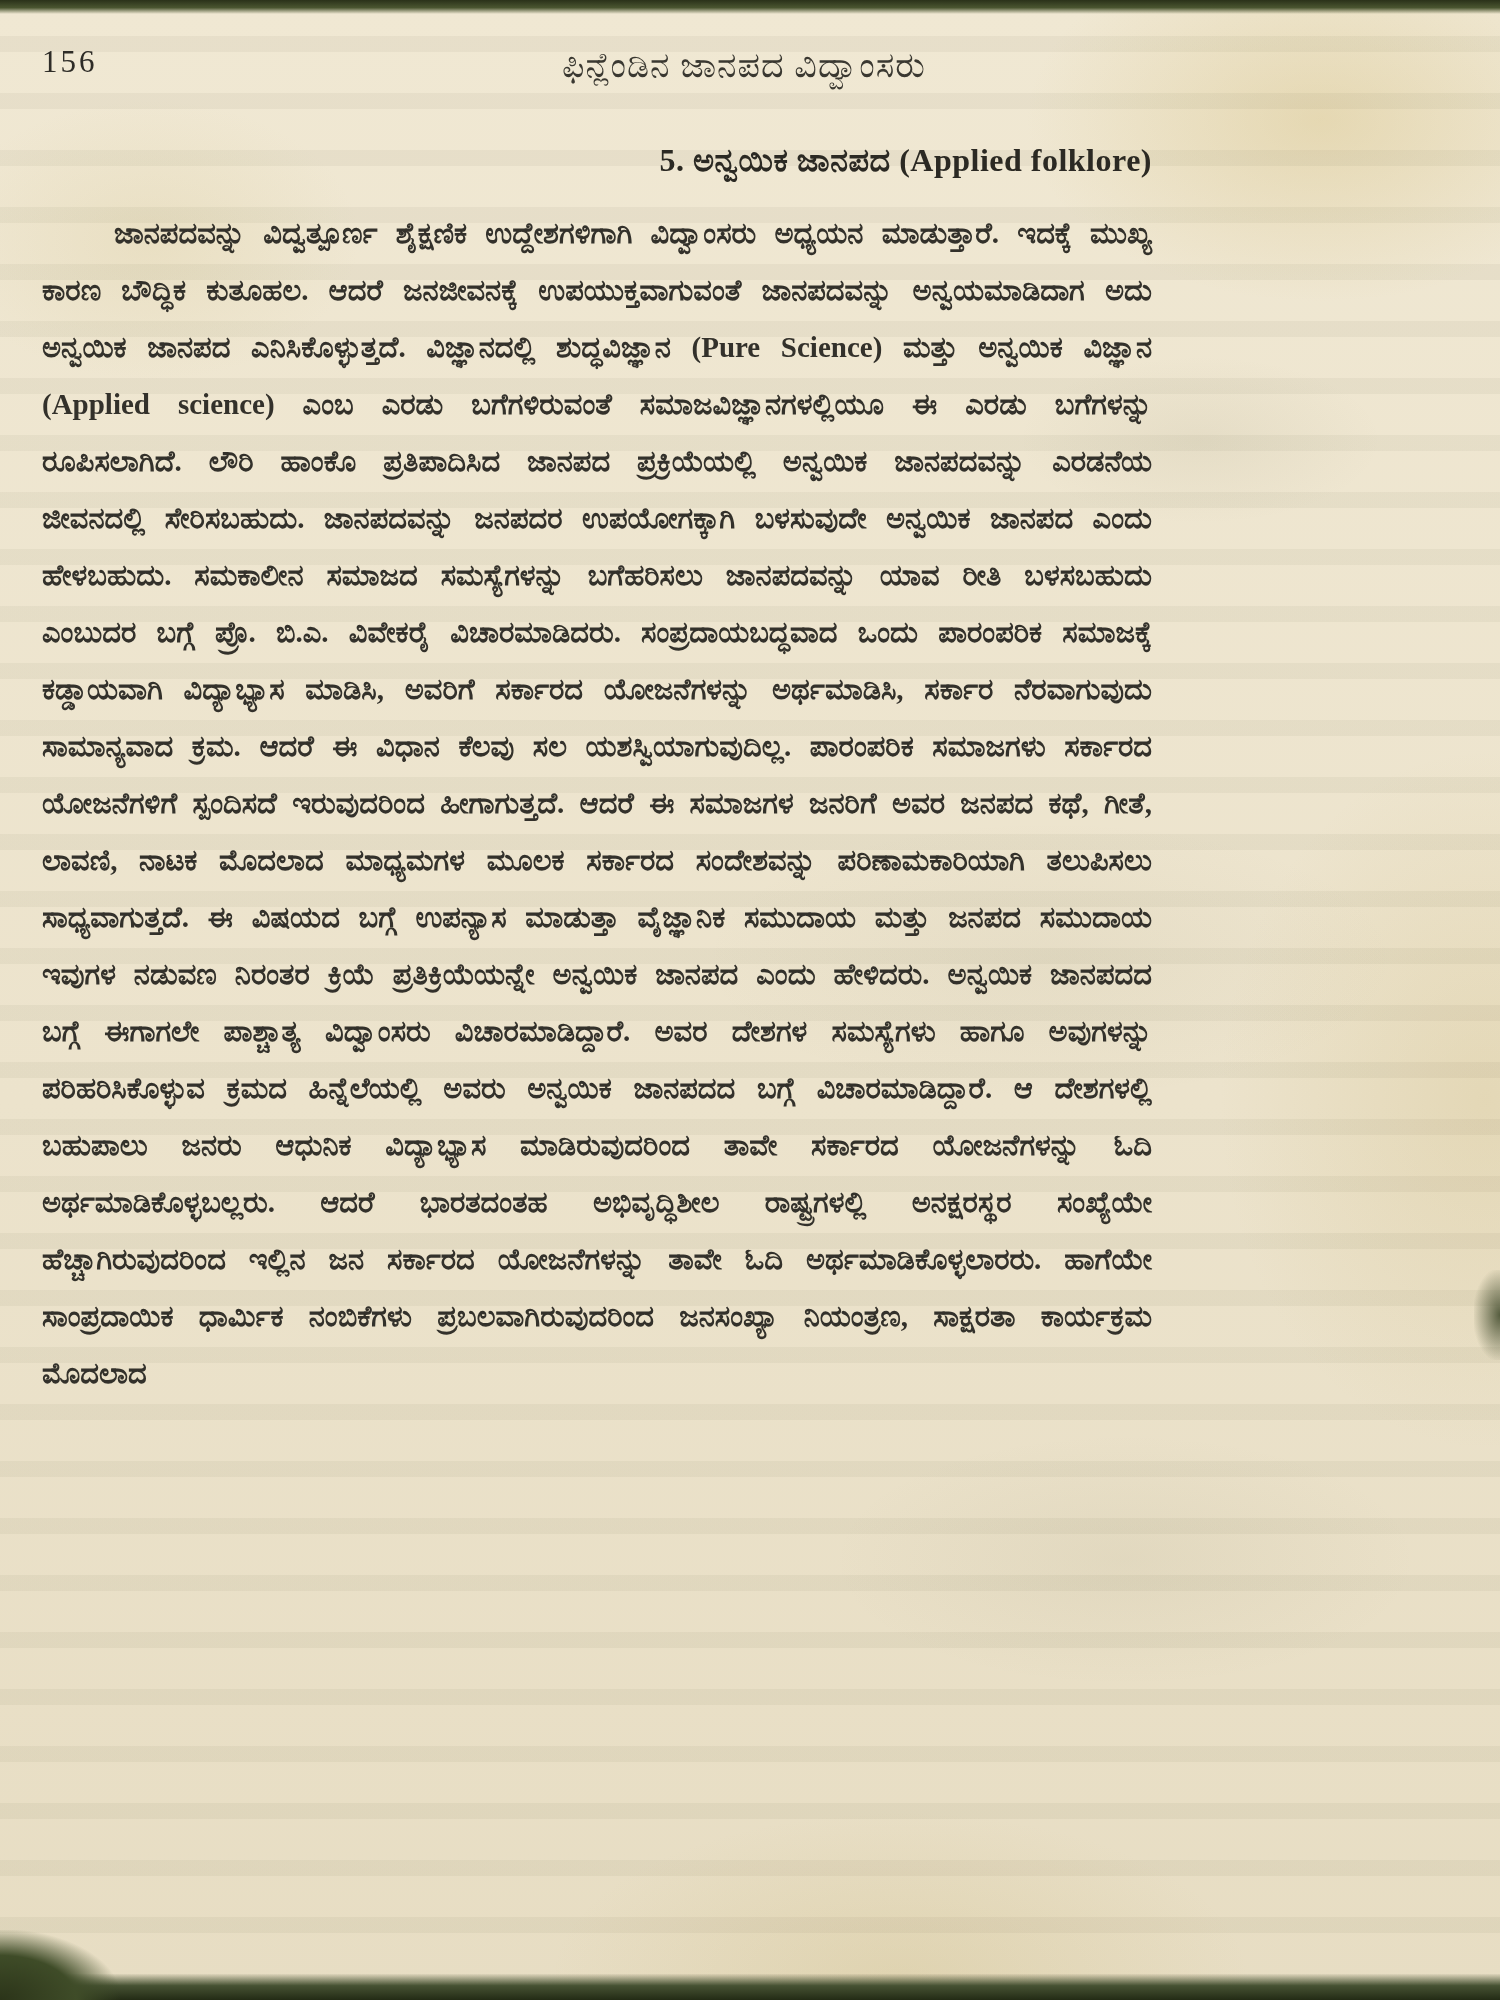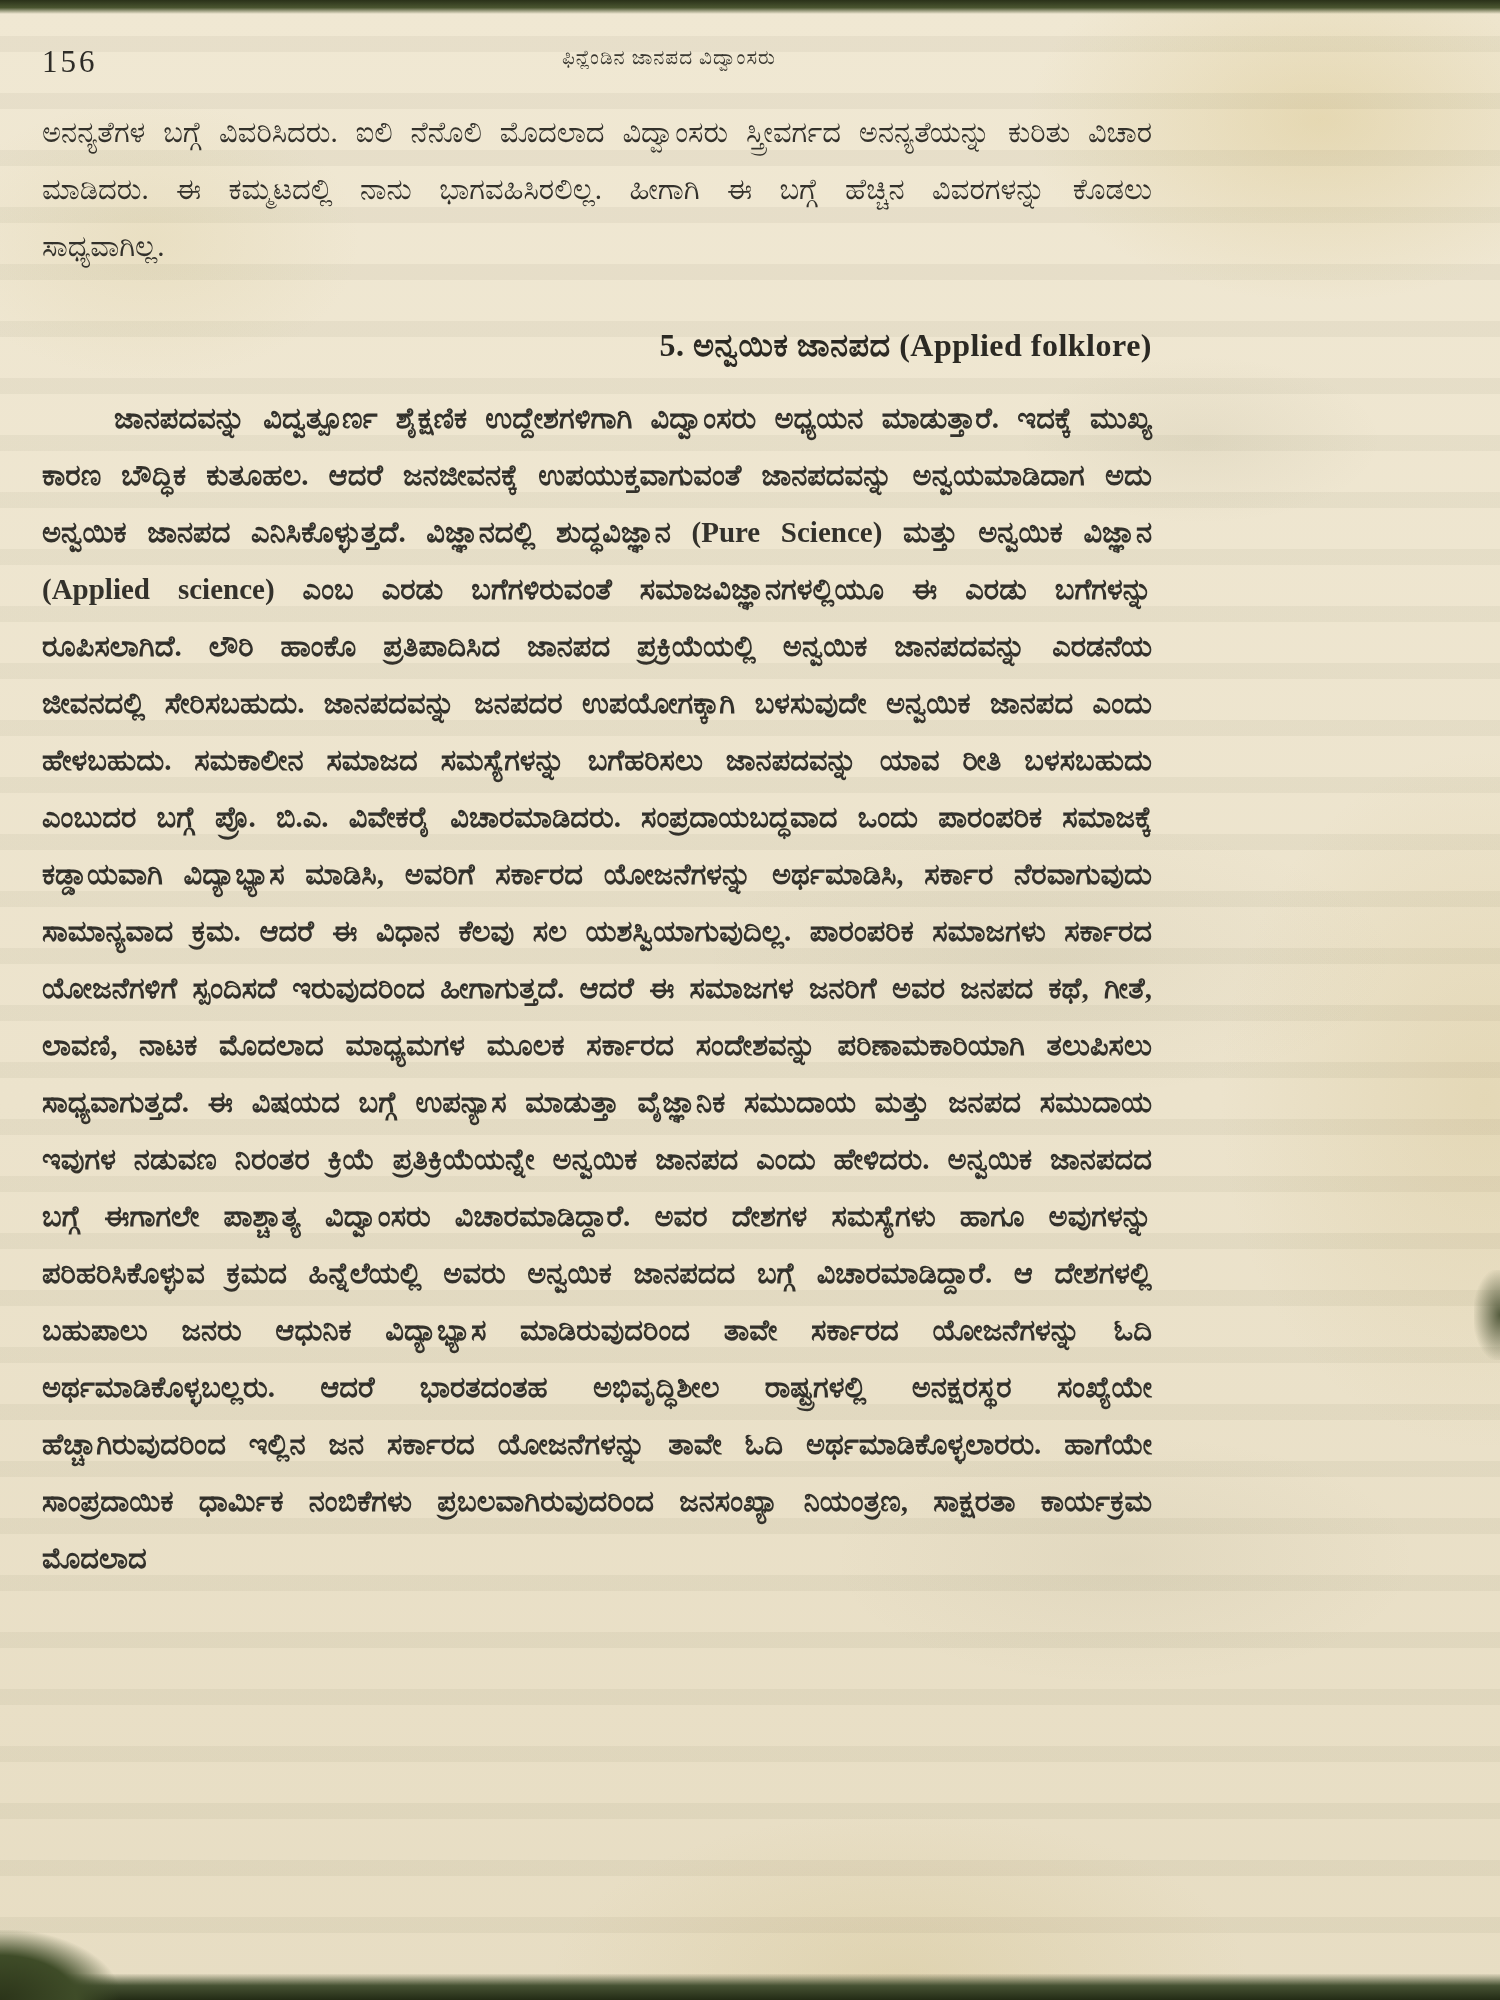--- a/index.html
+++ b/index.html
@@ -97,21 +97,21 @@
   .page-number {
     position: absolute;
     left: 0; top: 6px;
     font-size: 31px;
     letter-spacing: 3px;
     color: #2e2c27;
   }
   .running-title {
     position: absolute;
     left: 520px; top: 8px;
-    font-size: 20px;
+    font-size: 35px;
     letter-spacing: 1px;
     color: #3a3831;
   }
   .para {
     font-size: 29px;
     line-height: 57px;
     text-align: justify;
     word-spacing: 7px;
     color: #33312b;
   }
@@ -144,20 +144,19 @@
   <div class="edge-corner-bl"></div>
   <div class="edge-blot-right"></div>
 
   <div class="content">
 
     <div class="header">
       <span class="page-number">156</span>
       <span class="running-title">ಫಿನ್ಲೆಂಡಿನ ಜಾನಪದ ವಿದ್ವಾಂಸರು</span>
     </div>
 
-    <p class="para para-first">ಅನನ್ಯತೆಗಳ ಬಗ್ಗೆ ವಿವರಿಸಿದರು. ಐಲಿ ನೆನೊಲಿ ಮೊದಲಾದ ವಿದ್ವಾಂಸರು ಸ್ತ್ರೀವರ್ಗದ ಅನನ್ಯತೆಯನ್ನು ಕುರಿತು ವಿಚಾರ ಮಾಡಿದರು. ಈ ಕಮ್ಮಟದಲ್ಲಿ ನಾನು ಭಾಗವಹಿಸಿರಲಿಲ್ಲ. ಹೀಗಾಗಿ ಈ ಬಗ್ಗೆ ಹೆಚ್ಚಿನ ವಿವರಗಳನ್ನು ಕೊಡಲು ಸಾಧ್ಯವಾಗಿಲ್ಲ.</p>
 
     <h2 class="section-heading">5. ಅನ್ವಯಿಕ ಜಾನಪದ (Applied folklore)</h2>
 
     <p class="para para-main">ಜಾನಪದವನ್ನು ವಿದ್ವತ್ಪೂರ್ಣ ಶೈಕ್ಷಣಿಕ ಉದ್ದೇಶಗಳಿಗಾಗಿ ವಿದ್ವಾಂಸರು ಅಧ್ಯಯನ ಮಾಡುತ್ತಾರೆ. ಇದಕ್ಕೆ ಮುಖ್ಯ ಕಾರಣ ಬೌದ್ಧಿಕ ಕುತೂಹಲ. ಆದರೆ ಜನಜೀವನಕ್ಕೆ ಉಪಯುಕ್ತವಾಗುವಂತೆ ಜಾನಪದವನ್ನು ಅನ್ವಯಮಾಡಿದಾಗ ಅದು ಅನ್ವಯಿಕ ಜಾನಪದ ಎನಿಸಿಕೊಳ್ಳುತ್ತದೆ. ವಿಜ್ಞಾನದಲ್ಲಿ ಶುದ್ಧವಿಜ್ಞಾನ (Pure Science) ಮತ್ತು ಅನ್ವಯಿಕ ವಿಜ್ಞಾನ (Applied science) ಎಂಬ ಎರಡು ಬಗೆಗಳಿರುವಂತೆ ಸಮಾಜವಿಜ್ಞಾನಗಳಲ್ಲಿಯೂ ಈ ಎರಡು ಬಗೆಗಳನ್ನು ರೂಪಿಸಲಾಗಿದೆ. ಲೌರಿ ಹಾಂಕೊ ಪ್ರತಿಪಾದಿಸಿದ ಜಾನಪದ ಪ್ರಕ್ರಿಯೆಯಲ್ಲಿ ಅನ್ವಯಿಕ ಜಾನಪದವನ್ನು ಎರಡನೆಯ ಜೀವನದಲ್ಲಿ ಸೇರಿಸಬಹುದು. ಜಾನಪದವನ್ನು ಜನಪದರ ಉಪಯೋಗಕ್ಕಾಗಿ ಬಳಸುವುದೇ ಅನ್ವಯಿಕ ಜಾನಪದ ಎಂದು ಹೇಳಬಹುದು. ಸಮಕಾಲೀನ ಸಮಾಜದ ಸಮಸ್ಯೆಗಳನ್ನು ಬಗೆಹರಿಸಲು ಜಾನಪದವನ್ನು ಯಾವ ರೀತಿ ಬಳಸಬಹುದು ಎಂಬುದರ ಬಗ್ಗೆ ಪ್ರೊ. ಬಿ.ಎ. ವಿವೇಕರೈ ವಿಚಾರಮಾಡಿದರು. ಸಂಪ್ರದಾಯಬದ್ಧವಾದ ಒಂದು ಪಾರಂಪರಿಕ ಸಮಾಜಕ್ಕೆ ಕಡ್ಡಾಯವಾಗಿ ವಿದ್ಯಾಭ್ಯಾಸ ಮಾಡಿಸಿ, ಅವರಿಗೆ ಸರ್ಕಾರದ ಯೋಜನೆಗಳನ್ನು ಅರ್ಥಮಾಡಿಸಿ, ಸರ್ಕಾರ ನೆರವಾಗುವುದು ಸಾಮಾನ್ಯವಾದ ಕ್ರಮ. ಆದರೆ ಈ ವಿಧಾನ ಕೆಲವು ಸಲ ಯಶಸ್ವಿಯಾಗುವುದಿಲ್ಲ. ಪಾರಂಪರಿಕ ಸಮಾಜಗಳು ಸರ್ಕಾರದ ಯೋಜನೆಗಳಿಗೆ ಸ್ಪಂದಿಸದೆ ಇರುವುದರಿಂದ ಹೀಗಾಗುತ್ತದೆ. ಆದರೆ ಈ ಸಮಾಜಗಳ ಜನರಿಗೆ ಅವರ ಜನಪದ ಕಥೆ, ಗೀತೆ, ಲಾವಣಿ, ನಾಟಕ ಮೊದಲಾದ ಮಾಧ್ಯಮಗಳ ಮೂಲಕ ಸರ್ಕಾರದ ಸಂದೇಶವನ್ನು ಪರಿಣಾಮಕಾರಿಯಾಗಿ ತಲುಪಿಸಲು ಸಾಧ್ಯವಾಗುತ್ತದೆ. ಈ ವಿಷಯದ ಬಗ್ಗೆ ಉಪನ್ಯಾಸ ಮಾಡುತ್ತಾ ವೈಜ್ಞಾನಿಕ ಸಮುದಾಯ ಮತ್ತು ಜನಪದ ಸಮುದಾಯ ಇವುಗಳ ನಡುವಣ ನಿರಂತರ ಕ್ರಿಯೆ ಪ್ರತಿಕ್ರಿಯೆಯನ್ನೇ ಅನ್ವಯಿಕ ಜಾನಪದ ಎಂದು ಹೇಳಿದರು. ಅನ್ವಯಿಕ ಜಾನಪದದ ಬಗ್ಗೆ ಈಗಾಗಲೇ ಪಾಶ್ಚಾತ್ಯ ವಿದ್ವಾಂಸರು ವಿಚಾರಮಾಡಿದ್ದಾರೆ. ಅವರ ದೇಶಗಳ ಸಮಸ್ಯೆಗಳು ಹಾಗೂ ಅವುಗಳನ್ನು ಪರಿಹರಿಸಿಕೊಳ್ಳುವ ಕ್ರಮದ ಹಿನ್ನೆಲೆಯಲ್ಲಿ ಅವರು ಅನ್ವಯಿಕ ಜಾನಪದದ ಬಗ್ಗೆ ವಿಚಾರಮಾಡಿದ್ದಾರೆ. ಆ ದೇಶಗಳಲ್ಲಿ ಬಹುಪಾಲು ಜನರು ಆಧುನಿಕ ವಿದ್ಯಾಭ್ಯಾಸ ಮಾಡಿರುವುದರಿಂದ ತಾವೇ ಸರ್ಕಾರದ ಯೋಜನೆಗಳನ್ನು ಓದಿ ಅರ್ಥಮಾಡಿಕೊಳ್ಳಬಲ್ಲರು. ಆದರೆ ಭಾರತದಂತಹ ಅಭಿವೃದ್ಧಿಶೀಲ ರಾಷ್ಟ್ರಗಳಲ್ಲಿ ಅನಕ್ಷರಸ್ಥರ ಸಂಖ್ಯೆಯೇ ಹೆಚ್ಚಾಗಿರುವುದರಿಂದ ಇಲ್ಲಿನ ಜನ ಸರ್ಕಾರದ ಯೋಜನೆಗಳನ್ನು ತಾವೇ ಓದಿ ಅರ್ಥಮಾಡಿಕೊಳ್ಳಲಾರರು. ಹಾಗೆಯೇ ಸಾಂಪ್ರದಾಯಿಕ ಧಾರ್ಮಿಕ ನಂಬಿಕೆಗಳು ಪ್ರಬಲವಾಗಿರುವುದರಿಂದ ಜನಸಂಖ್ಯಾ ನಿಯಂತ್ರಣ, ಸಾಕ್ಷರತಾ ಕಾರ್ಯಕ್ರಮ ಮೊದಲಾದ</p>
 
   </div>
 </div>
 
 </body></html>

